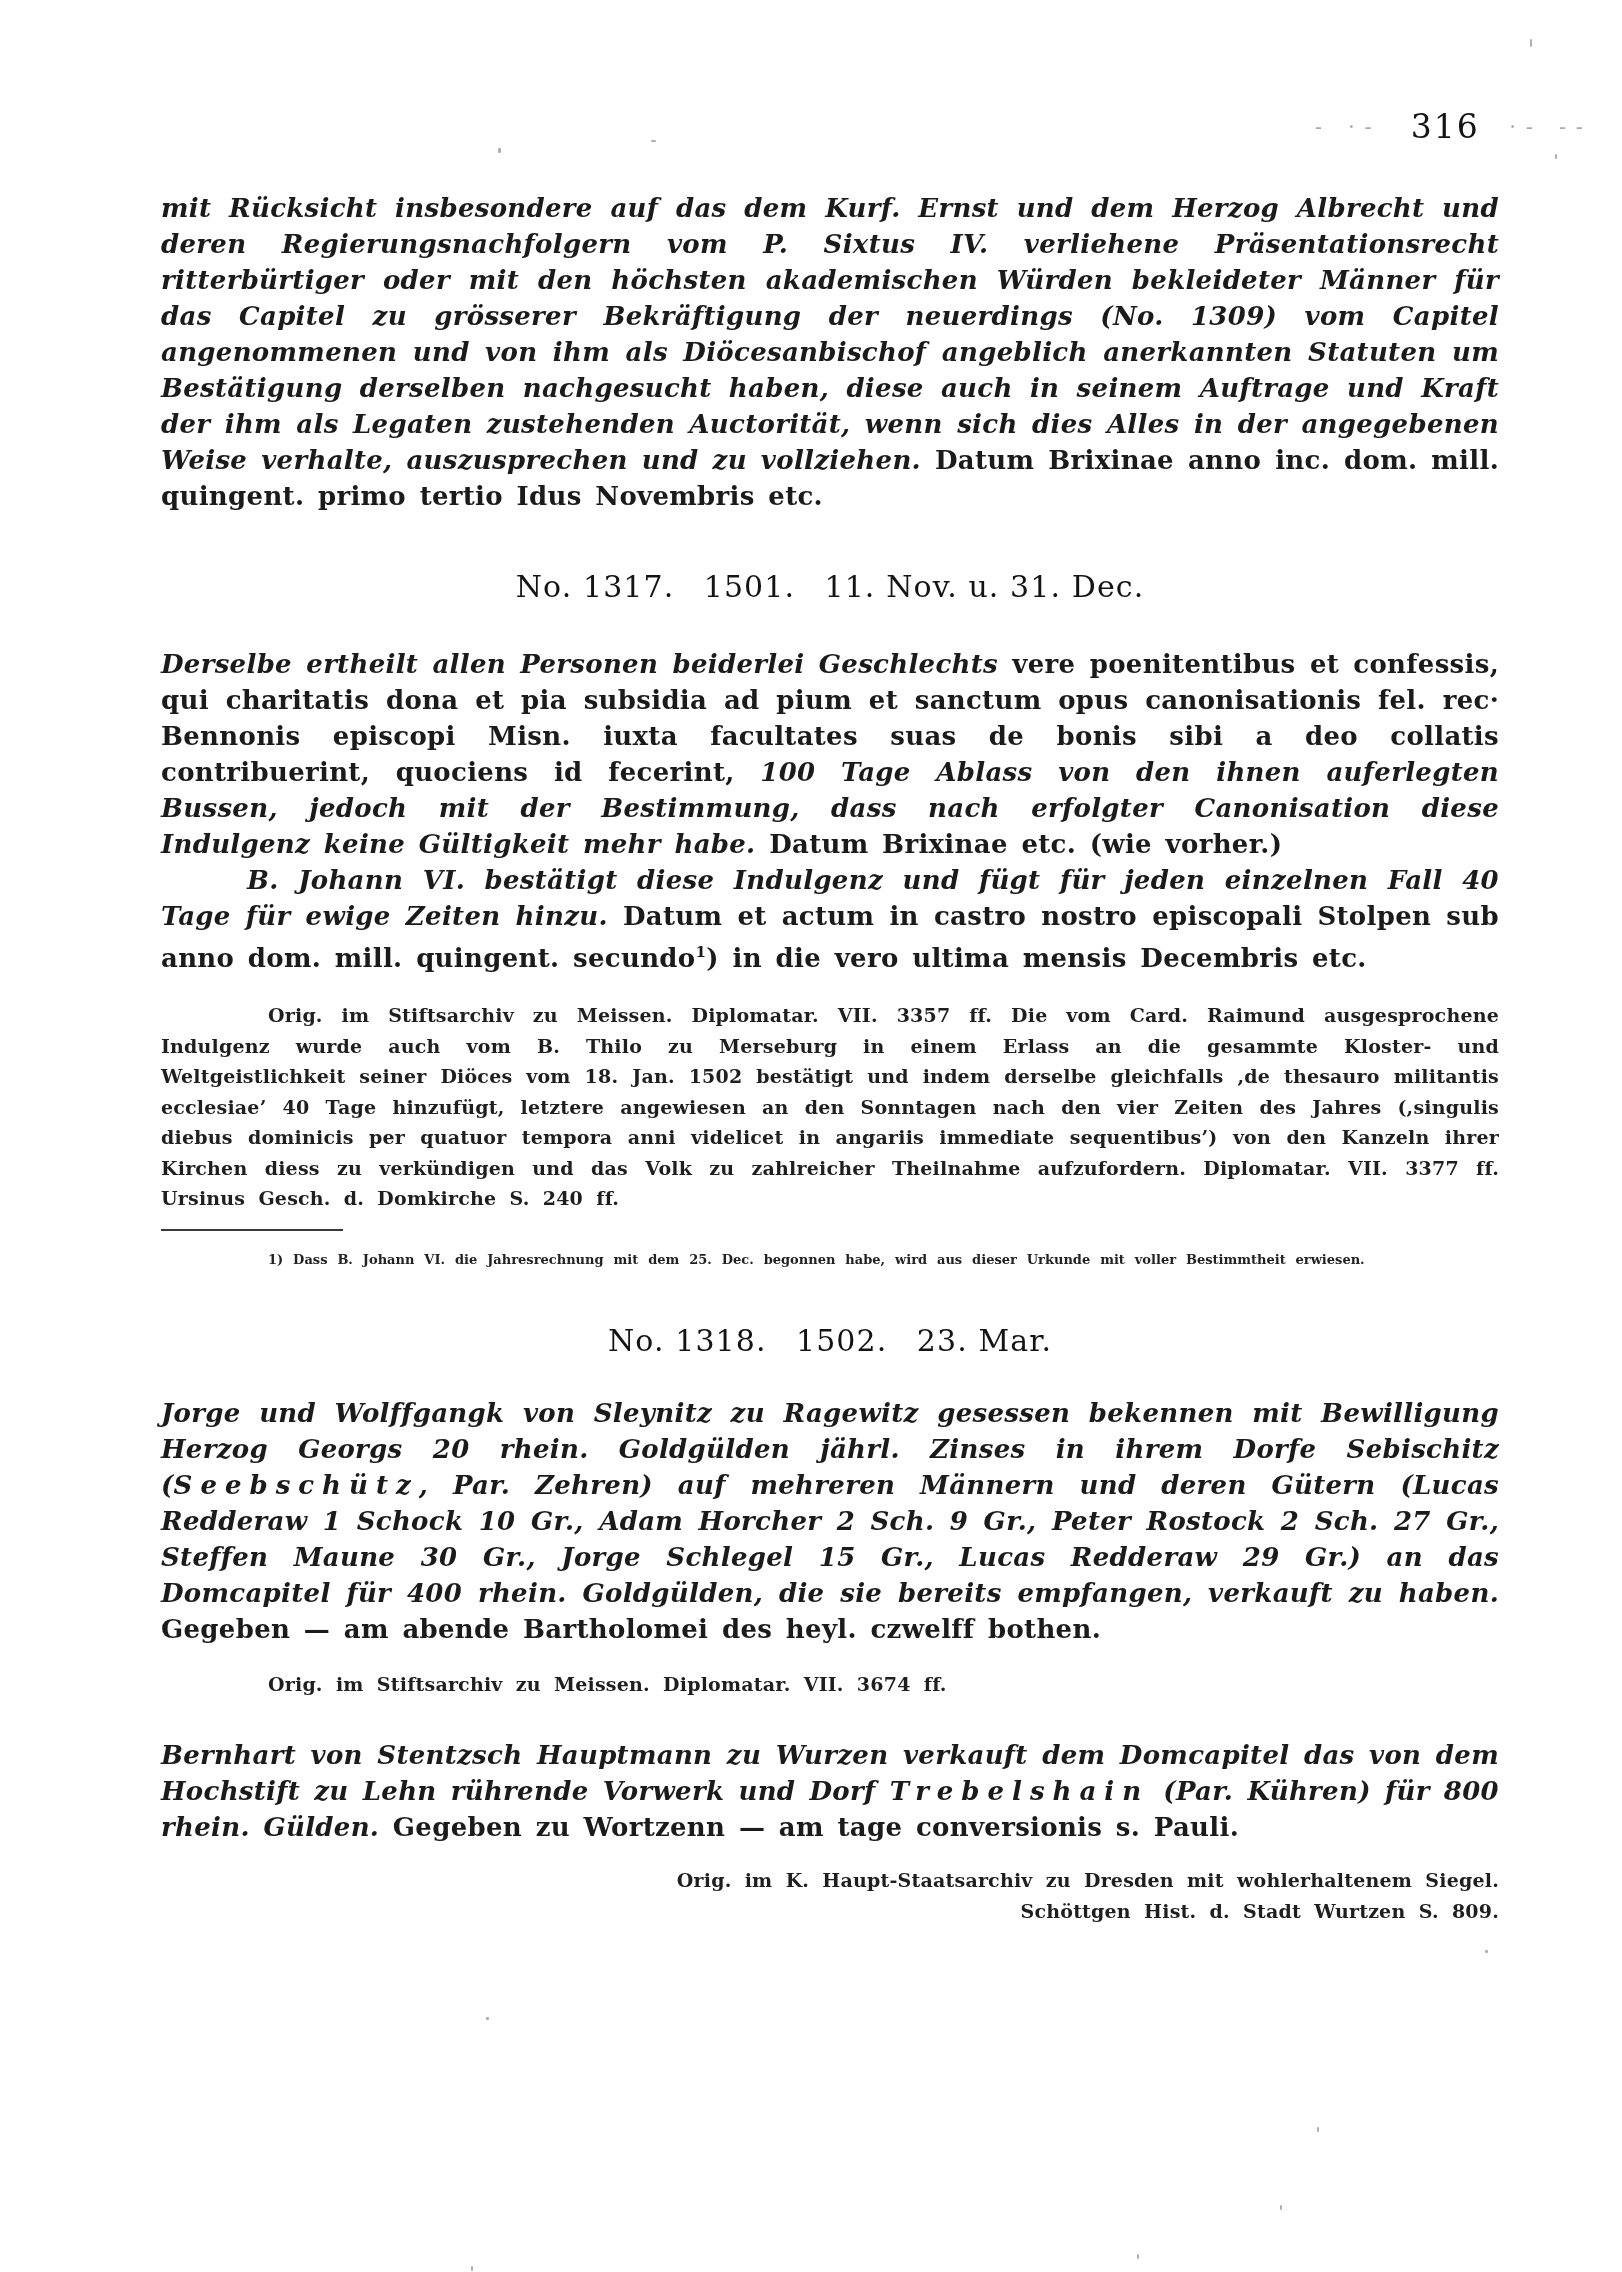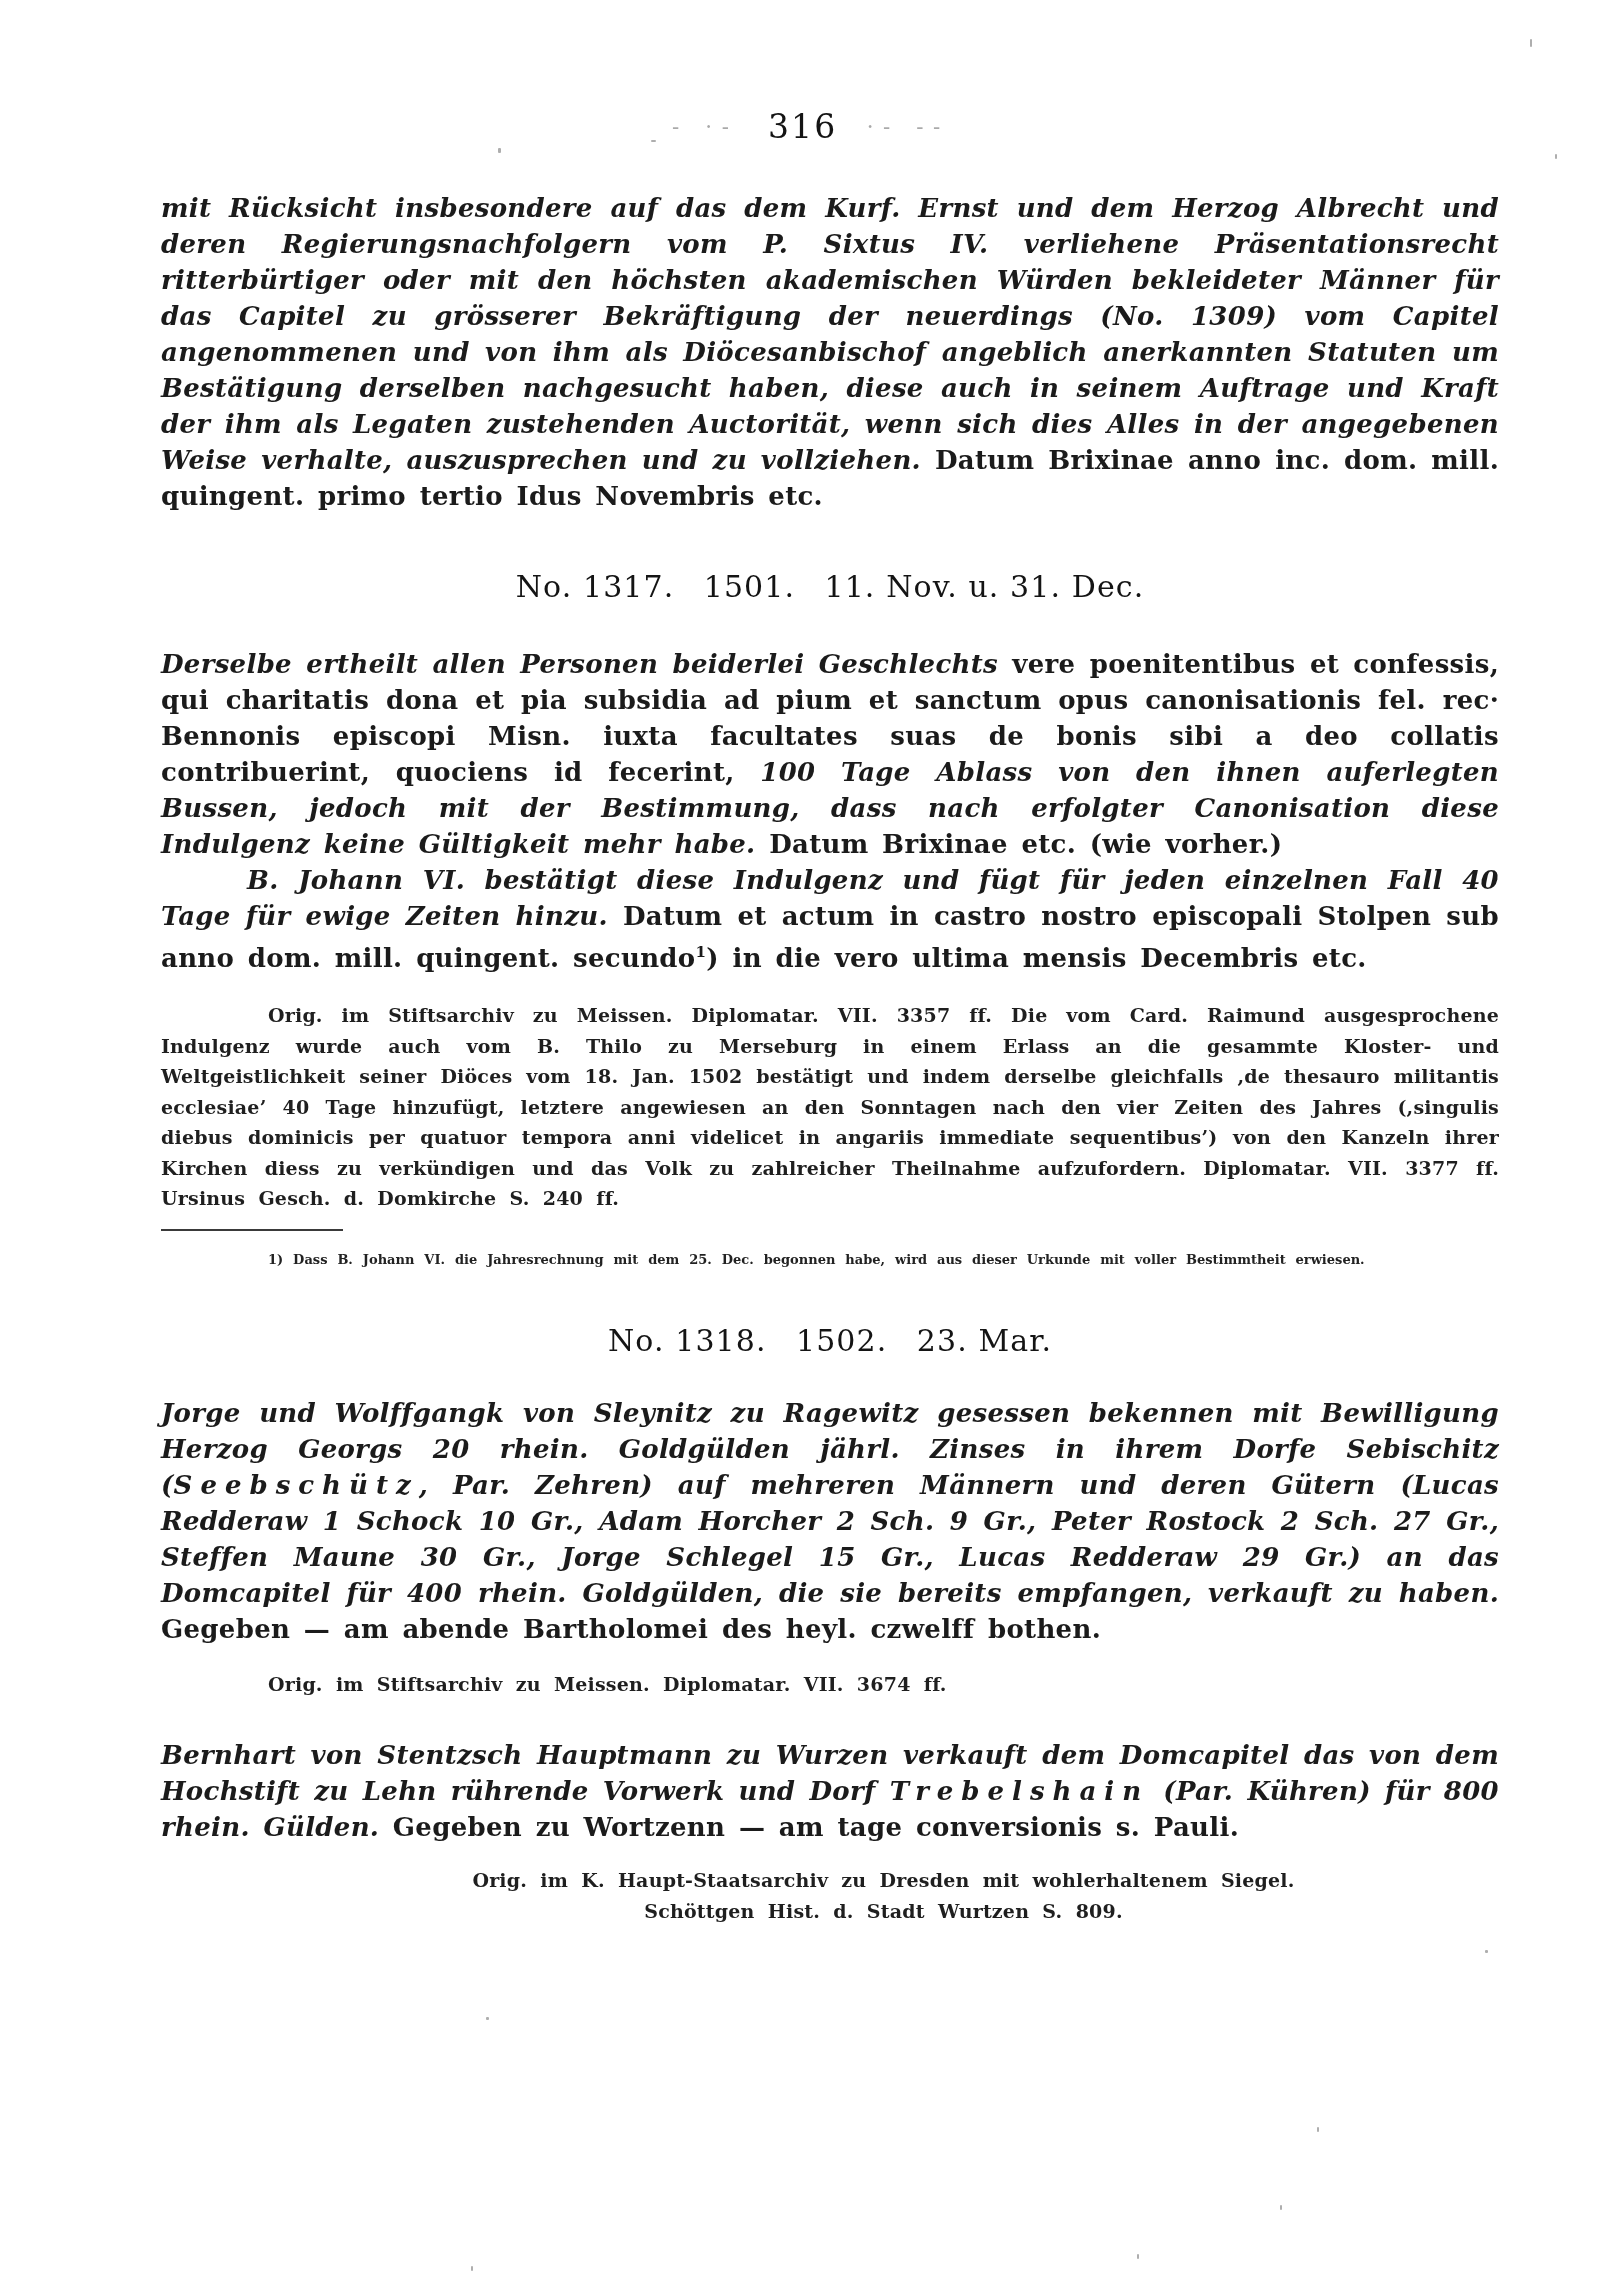--- a/index.html
+++ b/index.html
@@ -11,21 +11,21 @@
   }
   .page {
     position: relative;
     width: 1622px; height: 2273px;
     overflow: hidden;
     background: #ffffff;
   }
   
   .page-head {
     position: absolute; top: 107px; left: 0; width: 1622px;
-    text-align: center;
+    text-align: right;
     font-size: 33px; letter-spacing: 2.1px;
     color: #141414;
   }
   .pn-artifact {
     display: inline-block;
     color: #8d8d8d;
     font-size: 21.4px;
     letter-spacing: 9.6px;
     vertical-align: 4.3px;
     padding: 0 29.4px;
@@ -51,21 +51,21 @@
   sup.seg-sup { font-size: 58%; vertical-align: super; font-style: normal; }
   .note-par {
     font-size: 19px;
     line-height: 30.5px;
     text-align: justify;
     word-spacing: 6.4px;
     letter-spacing: 0.2px;
     text-indent: 107px;
     color: #1f1f1f;
   }
-  .note-par.no-justify { text-align: center; }
+  .note-par.no-justify { text-align: right; }
   .entry-heading {
     text-align: center;
     font-size: 30px;
     font-weight: normal;
     letter-spacing: 1.1px;
     margin: 0;
     color: #141414;
   }
   .entry-heading .hd-part + .hd-part { margin-left: 29.4px; text-align: right; }
   .footnote-rule {

